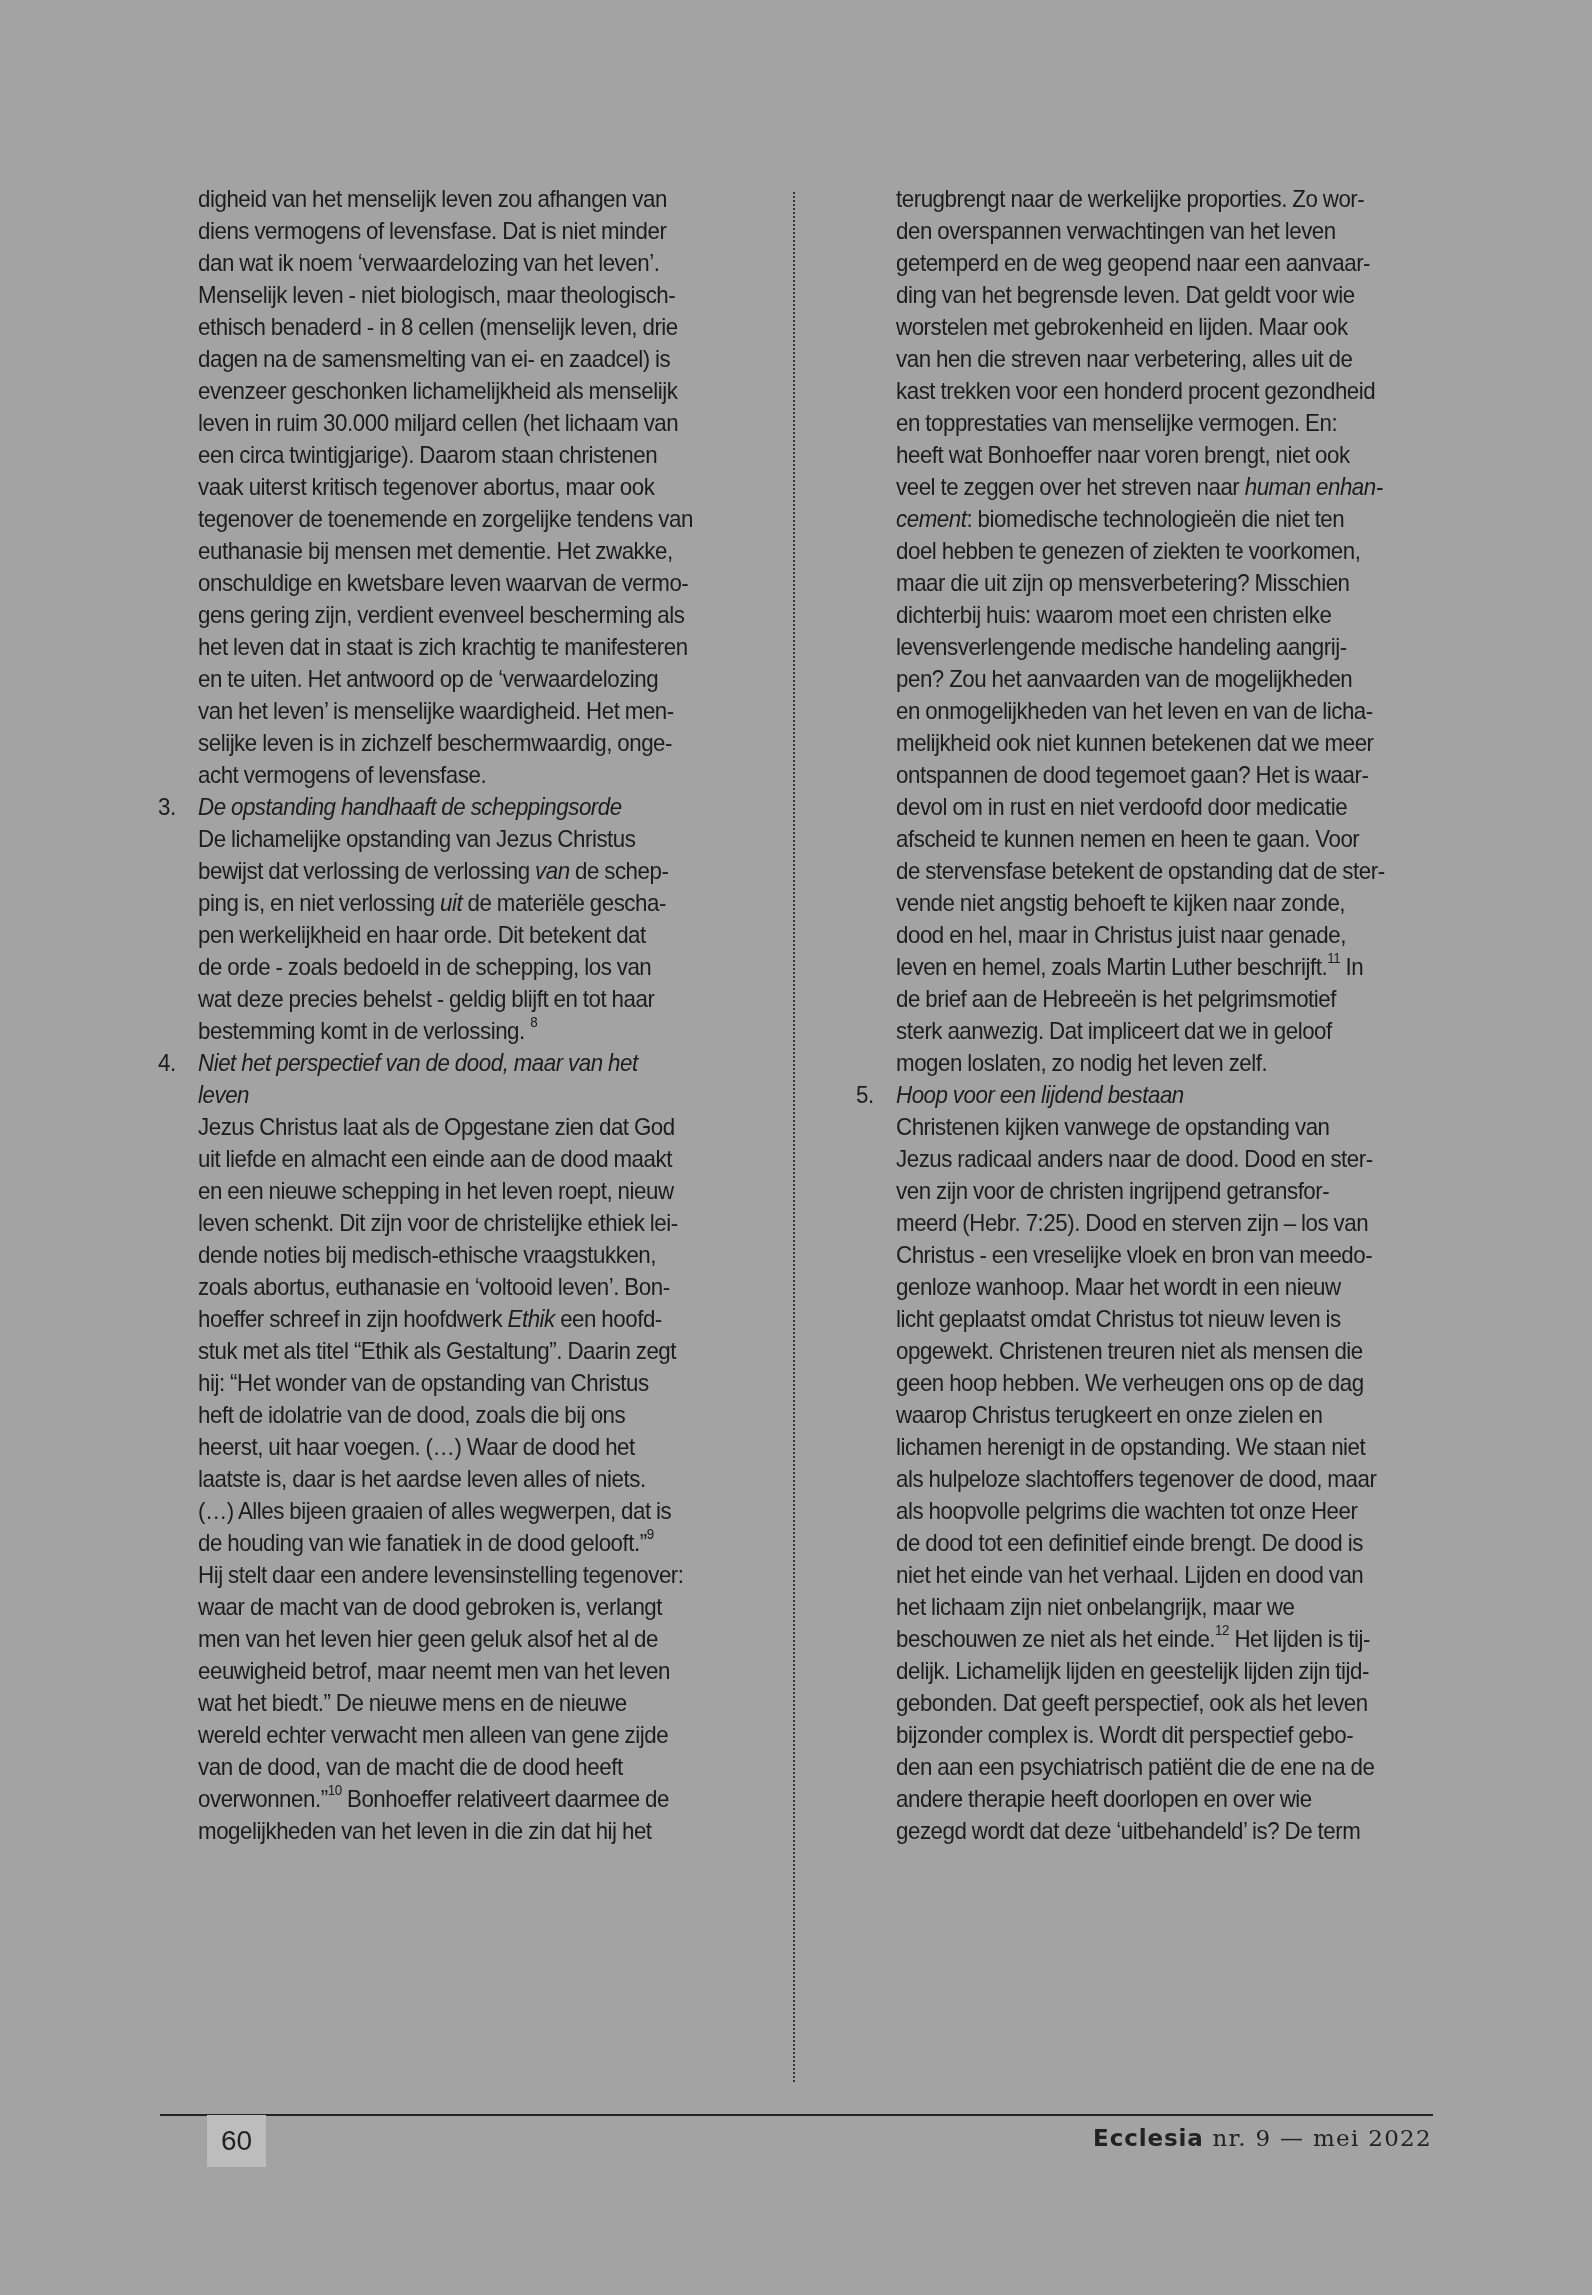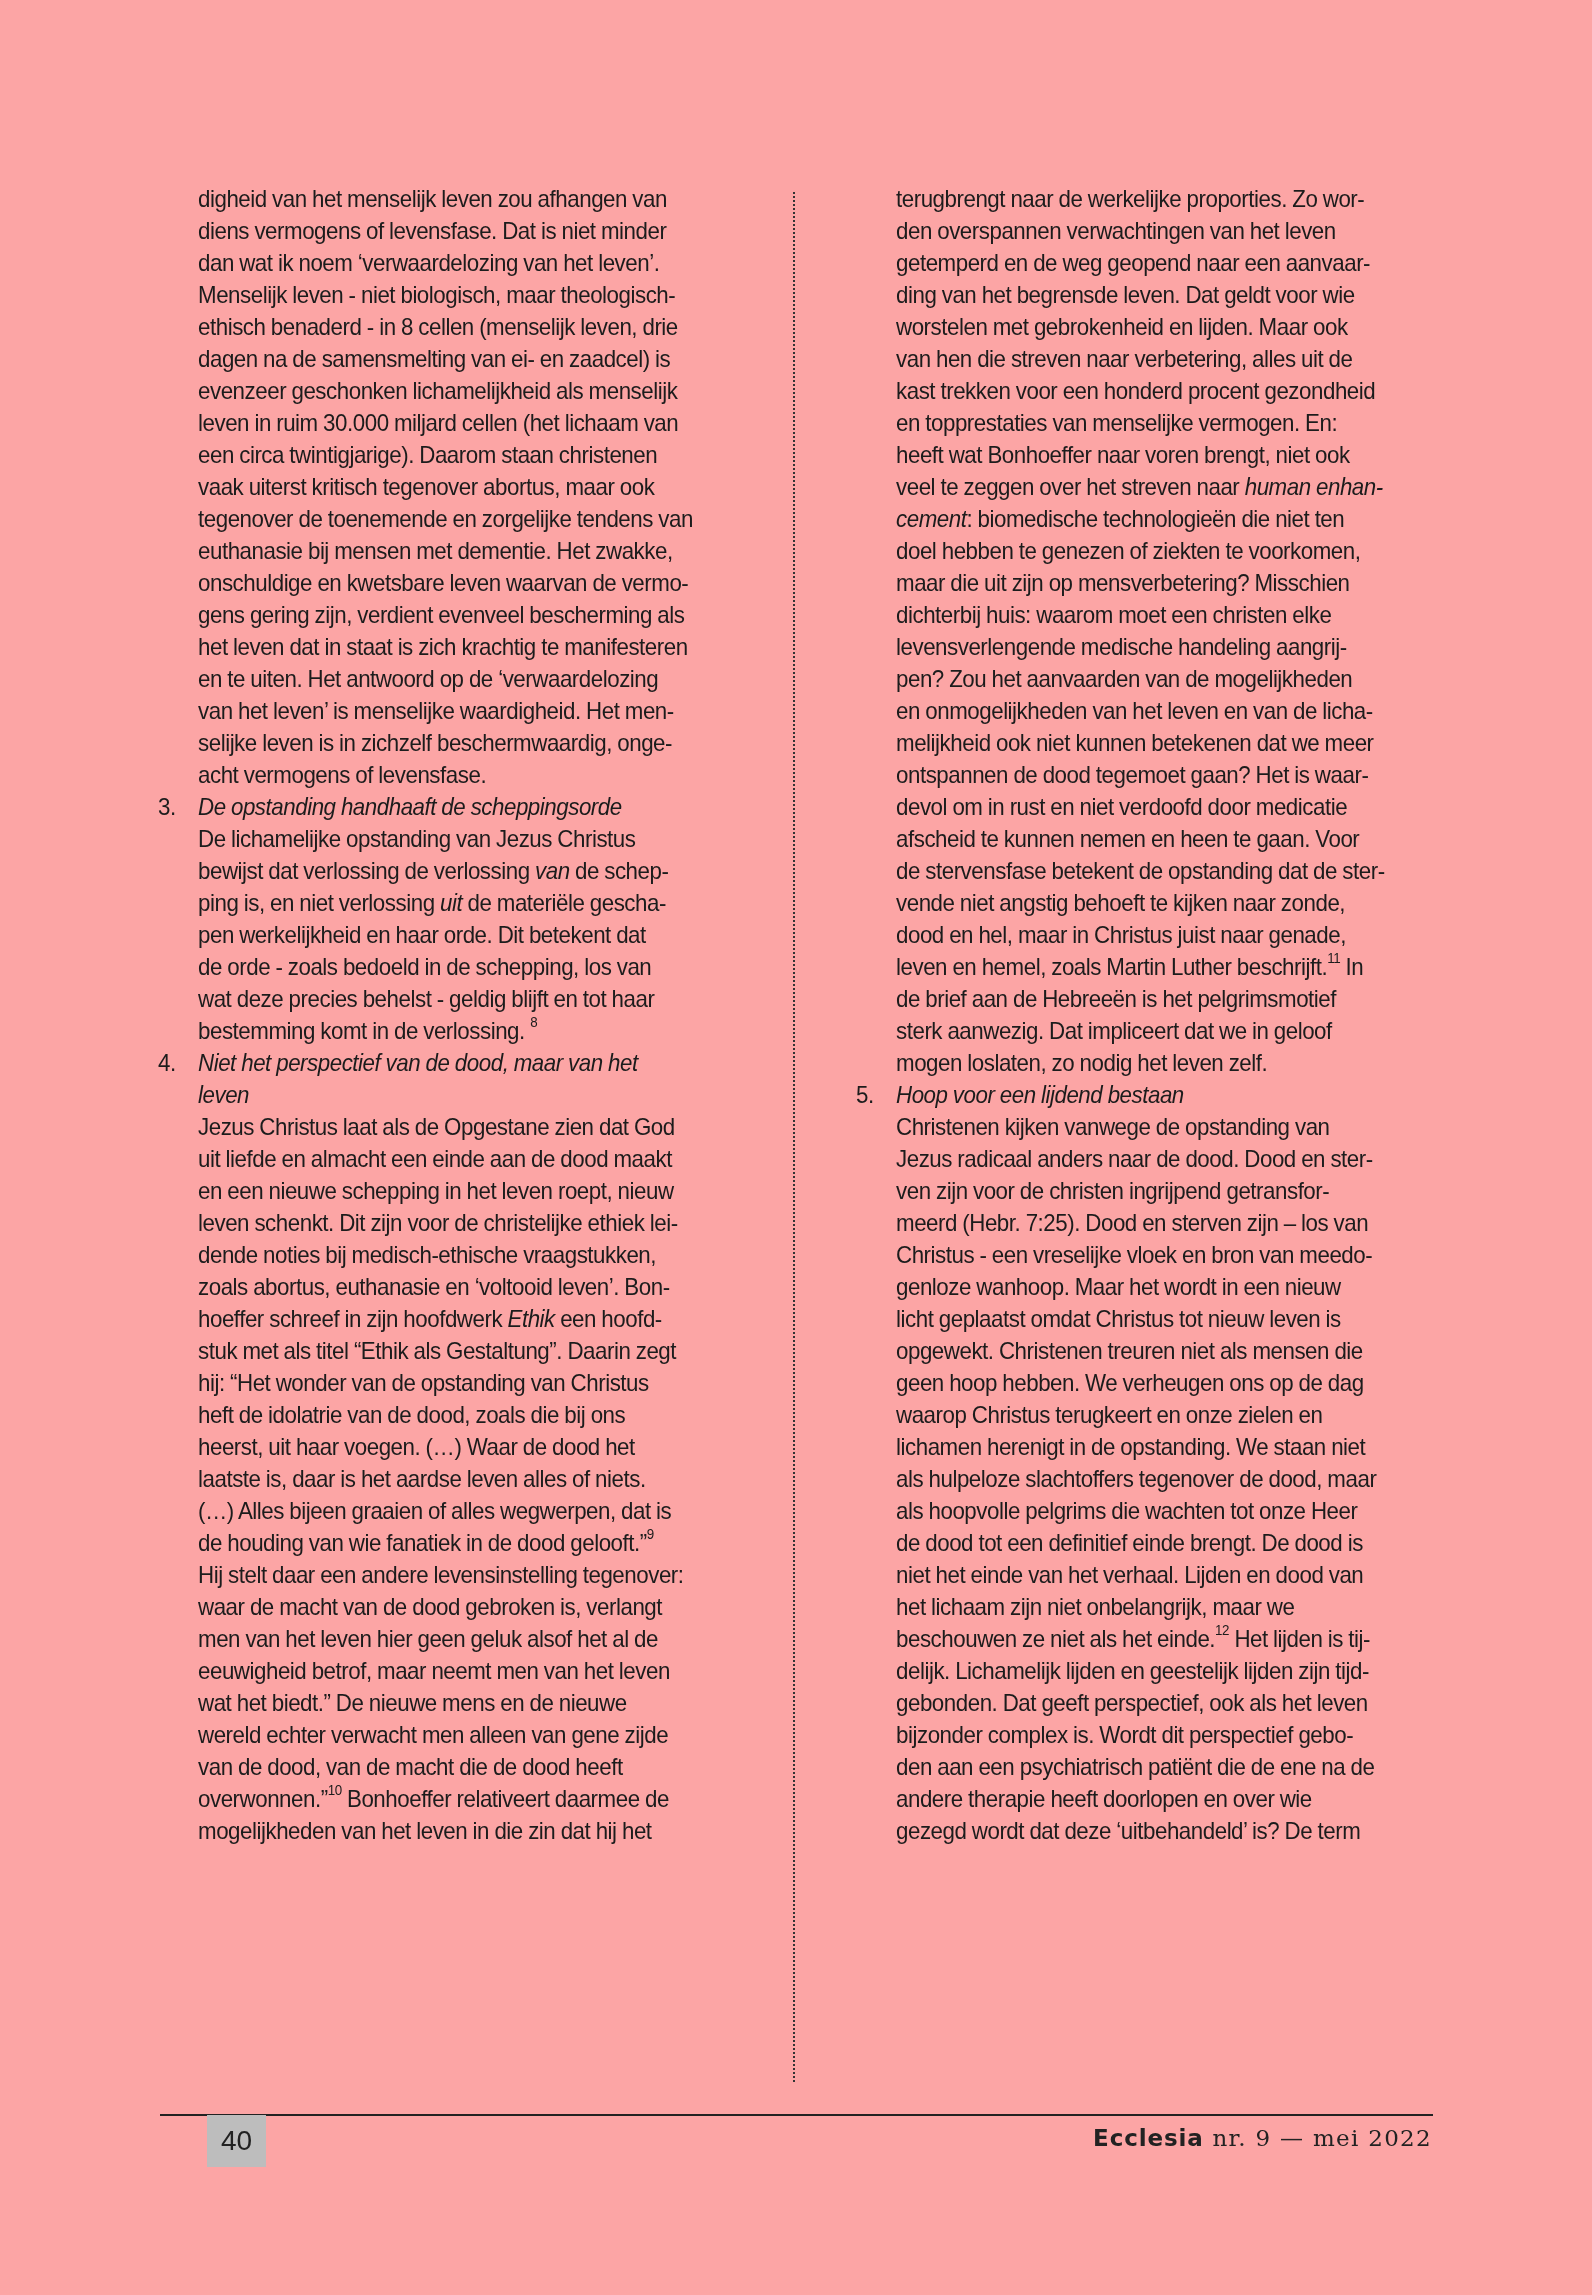--- a/index.html
+++ b/index.html
@@ -1,17 +1,17 @@
 <!DOCTYPE html>
 <html style="font-size:14px"><head>
 <meta charset="utf-8">
 <style>
   html, body { margin: 0; padding: 0; background: #ffffff; }
   body { width: 1592px; height: 2295px; position: relative; overflow: hidden; }
-  .page { position: absolute; left: 0; top: 0; width: 1592px; height: 2295px; background: #fca5a5; color: #1c1c1c; }
+  .page { position: absolute; left: 0; top: 0; width: 1592px; height: 2295px; background: #a3a3a3; color: #1c1c1c; }
   .col { position: absolute; top: 183px; font-family: "Liberation Sans", sans-serif; font-size: 24px; line-height: 32px; letter-spacing: -0.5px; word-spacing: -0.4px; }
   .col-left { left: 198px; width: 552px; }
   .col-right { left: 896px; width: 570px; }
   .line { white-space: nowrap; display: block; height: 32px; transform-origin: left center; transform: scaleX(0.93); }
   .li { position: relative; }
   .num { position: absolute; left: -43px; width: 35px; display: inline-block; transform: none; }
   .it { font-style: italic; }
   sup { font-size: 60%; line-height: 0; vertical-align: 0.8em; }
   .divider { position: absolute; left: 793px; top: 192px; height: 1890px; width: 0; border-left: 2.6px dotted #333; }
   .footer-rule { position: absolute; left: 160px; top: 2114px; width: 1273px; height: 1.7px; background: #222; }
@@ -129,20 +129,20 @@
       <div class="line"><span>delijk. Lichamelijk lijden en geestelijk lijden zijn tijd-</span></div>
       <div class="line"><span>gebonden. Dat geeft perspectief, ook als het leven</span></div>
       <div class="line"><span>bijzonder complex is. Wordt dit perspectief gebo-</span></div>
       <div class="line"><span>den aan een psychiatrisch patiënt die de ene na de</span></div>
       <div class="line"><span>andere therapie heeft doorlopen en over wie</span></div>
       <div class="line"><span>gezegd wordt dat deze ‘uitbehandeld’ is? De term</span></div>
     </div>
 
   <div class="footer-rule"></div>
   <div class="page-num-box">
-    <div class="page-num">40</div>
+    <div class="page-num">60</div>
   </div>
   <div class="masthead">
     <span class="brand">Ecclesia</span>
     <span>nr. 9 — mei 2022</span>
   </div>
 </div>
 
 
 </body></html>

